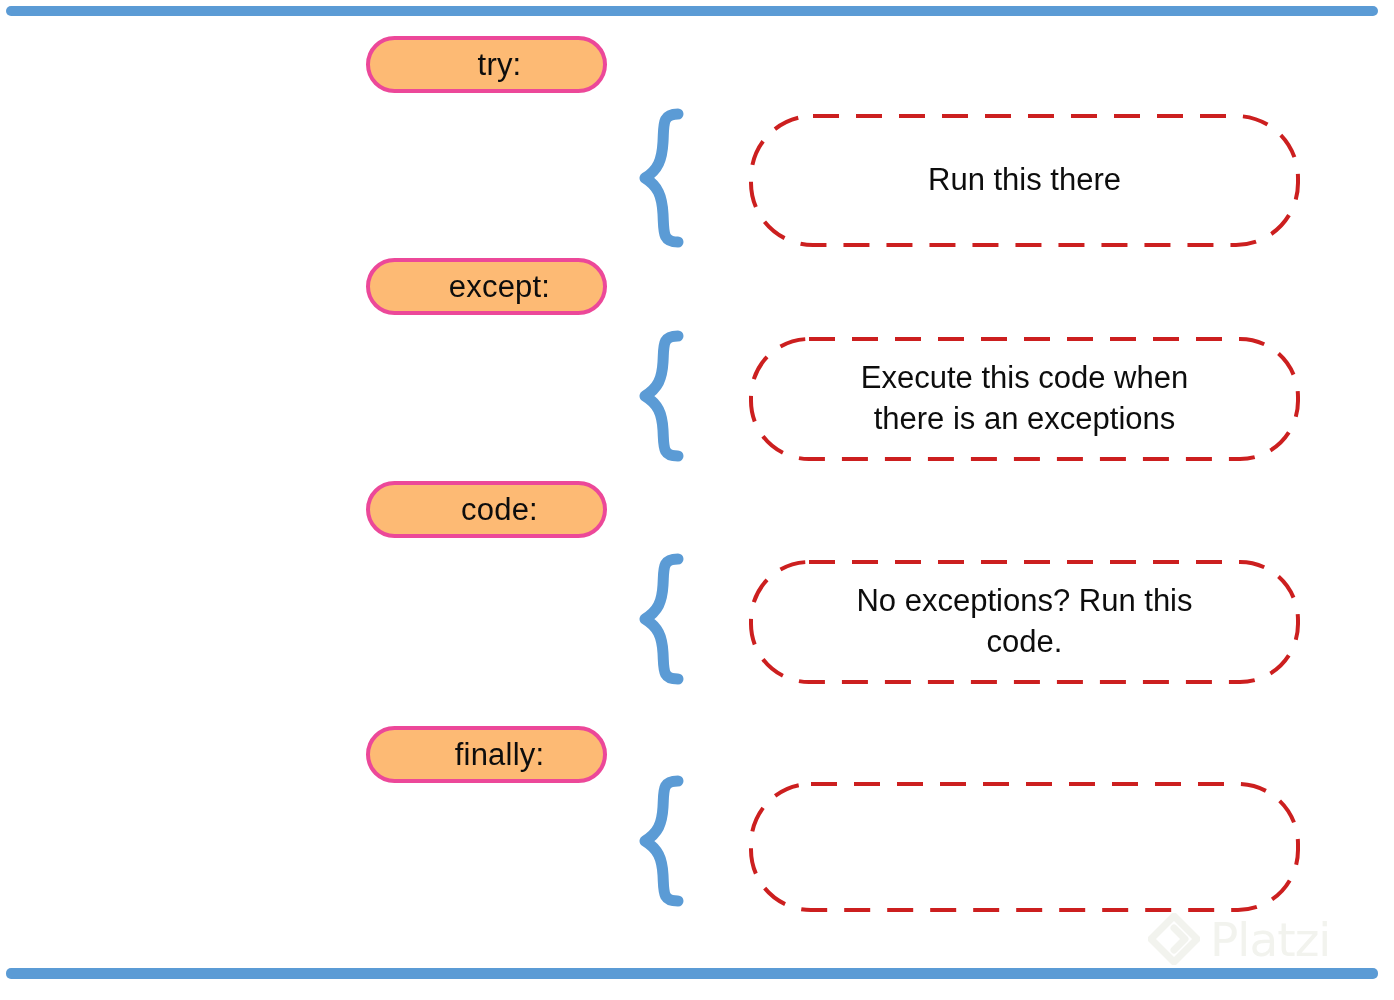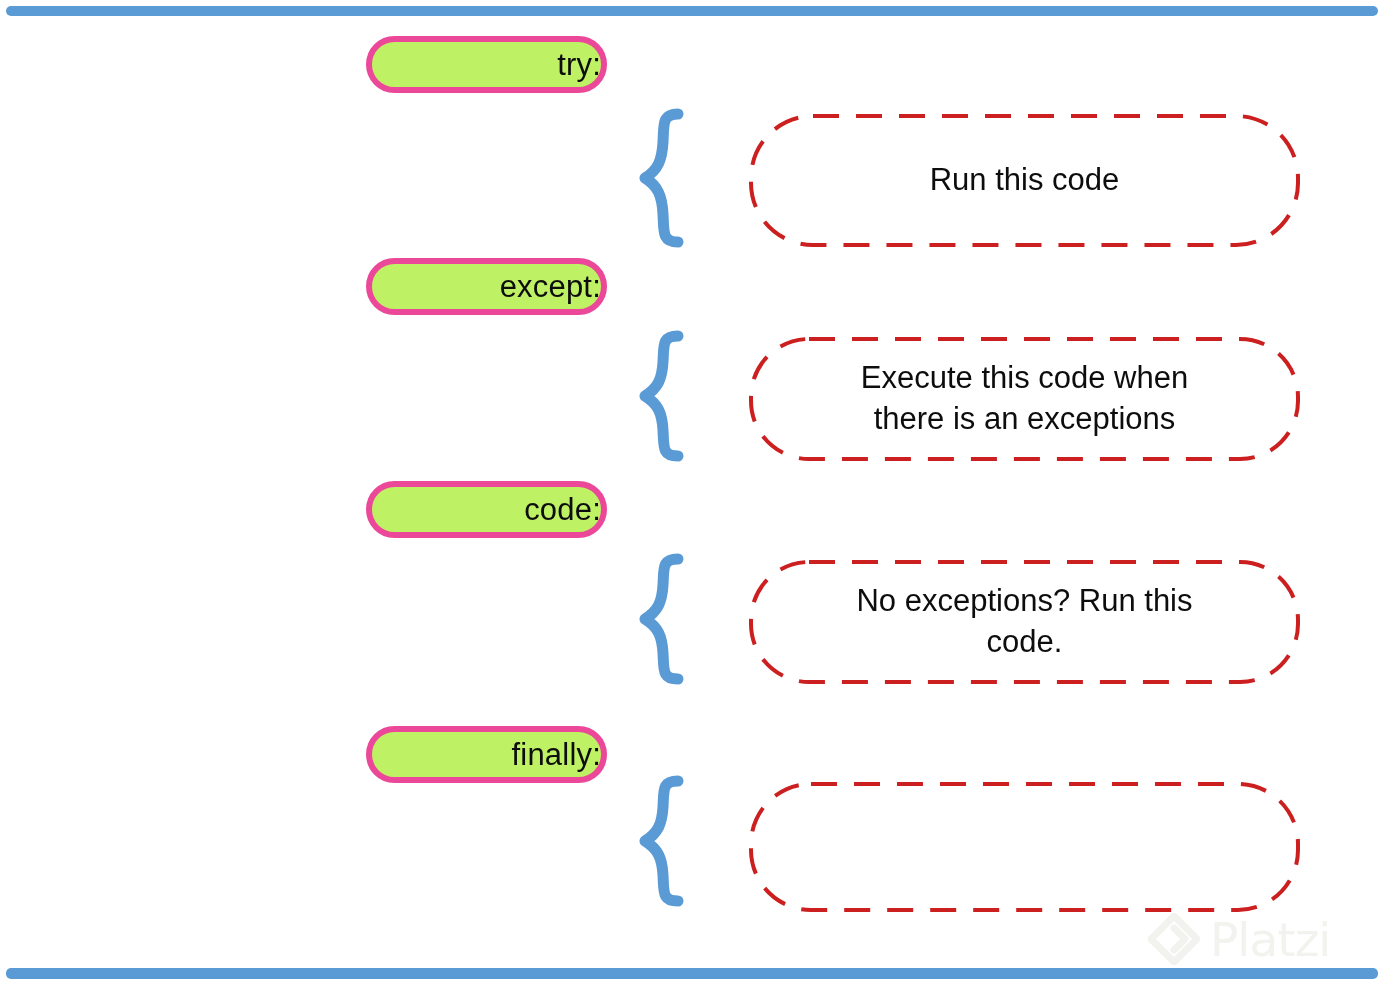--- a/index.html
+++ b/index.html
@@ -37,26 +37,26 @@
     height: 11px;
   }
 
   
   .pill {
     position: absolute;
     left: 366px;
     width: 241px;
     height: 57px;
     box-sizing: border-box;
-    border: 6px solid #ec4899;
+    border: 4px solid #ec4899;
     border-radius: 30px;
-    background: #bef264;
+    background: #fdba74;
     display: flex;
     align-items: center;
-    justify-content: flex-end;
+    justify-content: center;
   }
   .pill-label {
     font-size: 31px;
     color: #0d0d0d;
     line-height: 1;
     padding-left: 26px;
     letter-spacing: 0.2px;
   }
 
   
@@ -140,21 +140,21 @@
       <path d="M40 6 C 24 6, 26 16, 25 34 C 24 52, 20 62, 7 70 C 20 78, 24 88, 25 106 C 26 124, 24 134, 40 134" fill="none" stroke="#5b9bd5" stroke-width="11" stroke-linecap="round" stroke-linejoin="round"></path>
     </svg>
   </div>
 
   <div class="callout" style="top:113px; height:135px;">
     <div class="dash-frame">
       <svg viewBox="0 0 553 135" preserveAspectRatio="none" aria-hidden="true">
         <rect x="3" y="3" width="547" height="129" rx="62" ry="62" fill="none" stroke="#cc1f1f" stroke-width="4" stroke-dasharray="26 17" stroke-linecap="butt"></rect>
       </svg>
     </div>
-    <div class="callout-text">Run this code</div>
+    <div class="callout-text">Run this there</div>
   </div>
 
   <div class="pill" style="top:258px;">
     <span class="pill-label">except:</span>
   </div>
 
   <div class="brace" style="left:638px; top:330px;">
     <svg width="46" height="132" viewBox="0 0 46 132" aria-hidden="true">
       <path d="M40 6 C 24 6, 26 15, 25 32 C 24 49, 20 58, 7 66 C 20 74, 24 83, 25 100 C 26 117, 24 126, 40 126" fill="none" stroke="#5b9bd5" stroke-width="11" stroke-linecap="round" stroke-linejoin="round"></path>
     </svg>

